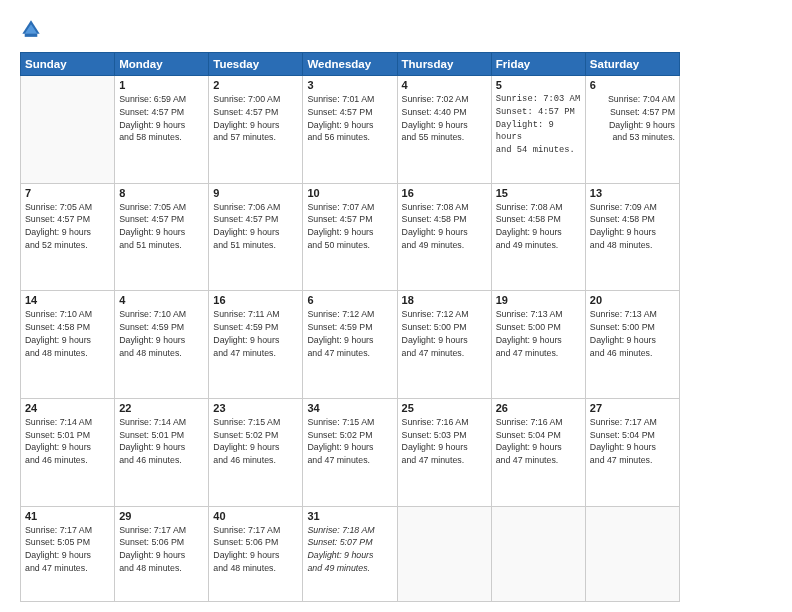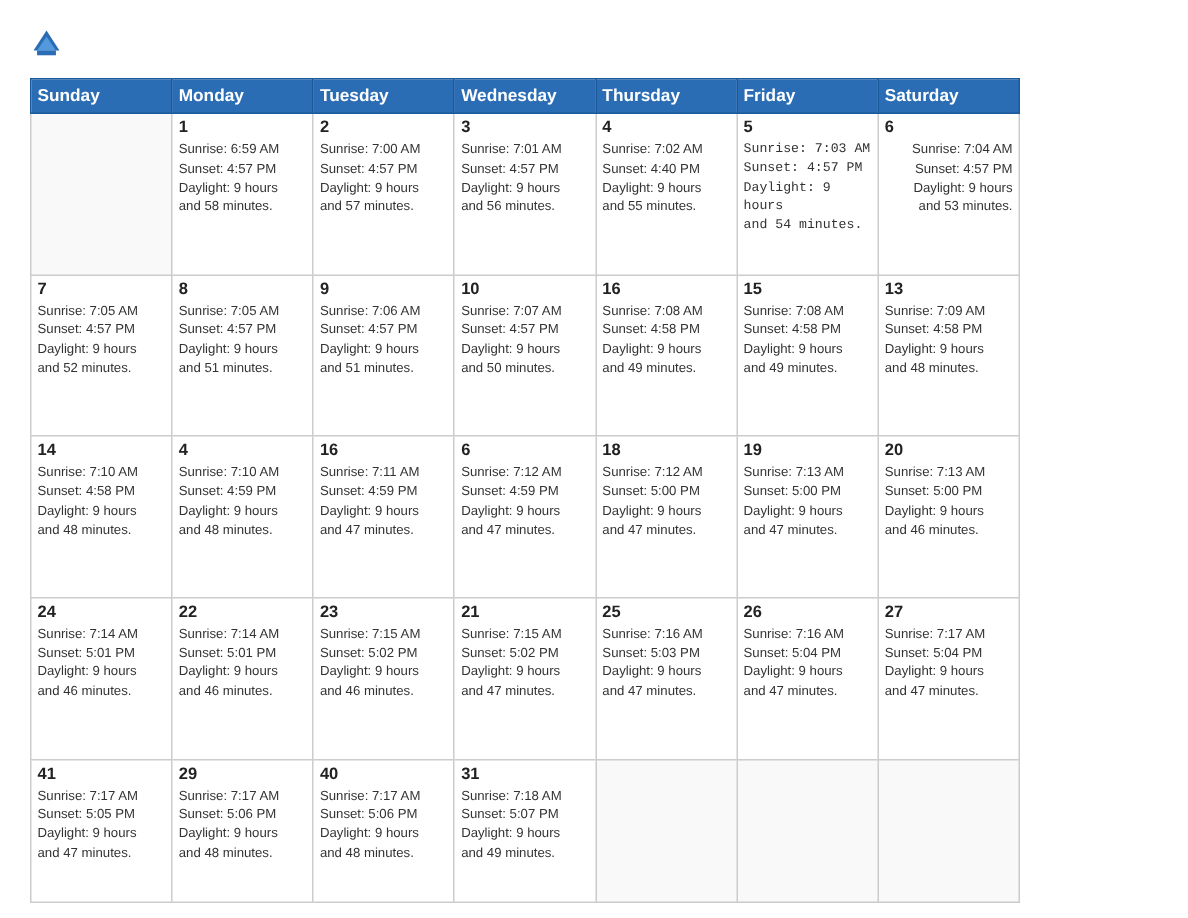--- a/index.html
+++ b/index.html
@@ -296,21 +296,21 @@
 and 46 minutes.</div>
           </td>
           <td>
             <span class="day-num">23</span>
             <div class="day-info" style="white-space: pre-line;">Sunrise: 7:15 AM
 Sunset: 5:02 PM
 Daylight: 9 hours
 and 46 minutes.</div>
           </td>
           <td>
-            <span class="day-num">21</span>
+            <span class="day-num">34</span>
             <div class="day-info" style="white-space: pre-line;">Sunrise: 7:15 AM
 Sunset: 5:02 PM
 Daylight: 9 hours
 and 47 minutes.</div>
           </td>
           <td>
             <span class="day-num">25</span>
             <div class="day-info" style="white-space: pre-line;">Sunrise: 7:16 AM
 Sunset: 5:03 PM
 Daylight: 9 hours
@@ -348,21 +348,21 @@
           </td>
           <td>
             <span class="day-num">40</span>
             <div class="day-info" style="white-space: pre-line;">Sunrise: 7:17 AM
 Sunset: 5:06 PM
 Daylight: 9 hours
 and 48 minutes.</div>
           </td>
           <td>
             <span class="day-num">31</span>
-            <div class="day-info" style="white-space: pre-line;">Sunrise: 7:18 AM
+            <div class="day-info" style="white-space: pre-line; font-style: italic;">Sunrise: 7:18 AM
 Sunset: 5:07 PM
 Daylight: 9 hours
 and 49 minutes.</div>
           </td>
           <td class="empty-cell"></td>
           <td class="empty-cell"></td>
           <td class="empty-cell"></td>
         </tr>
       </tbody>
   </table>

